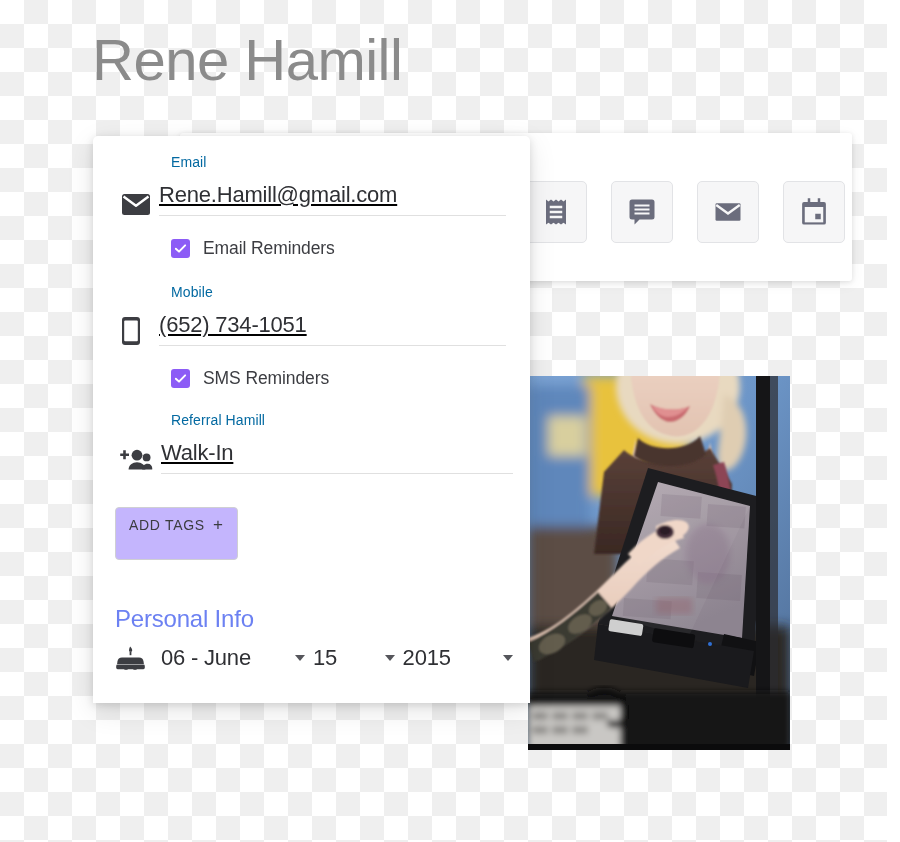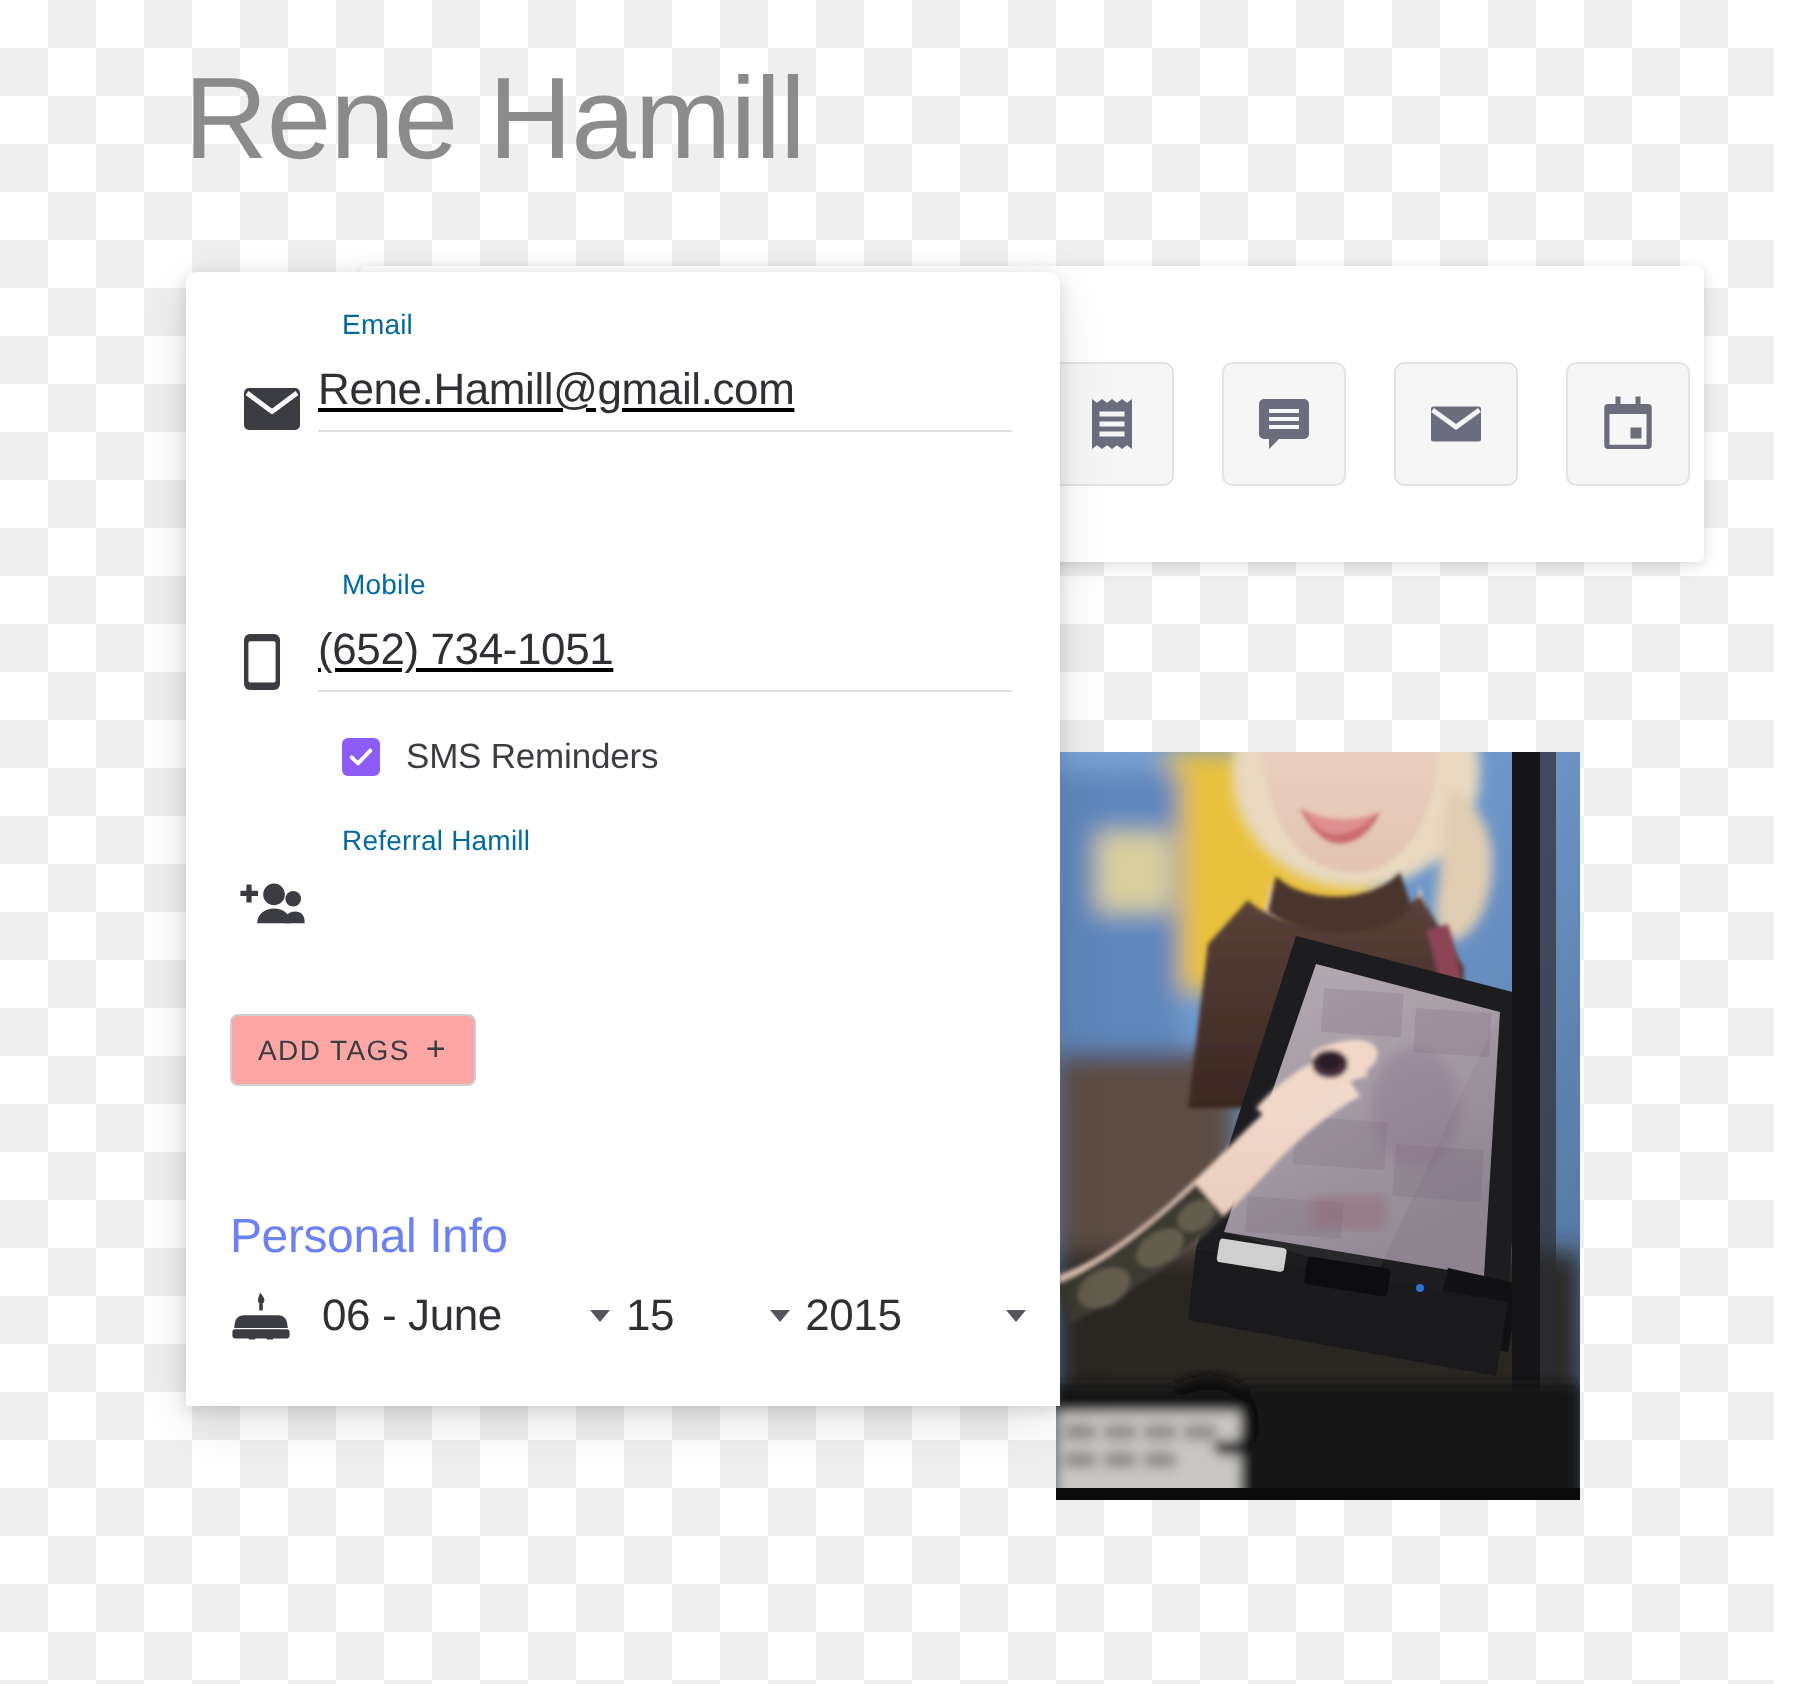--- a/index.html
+++ b/index.html
@@ -169,22 +169,22 @@
     cursor: pointer;
   }
 
   
   #add-tags-button {
     display: inline-flex;
     align-items: center;
     gap: 8px;
     border: 1px solid #cfcfd3;
     border-radius: 4px;
-    background: #fca5a5;
-    padding: 7px 13px 7px 13px;
+    background: #c4b5fd;
+    padding: 7px 13px 24px 13px;
     font-size: 14px;
     letter-spacing: 0.7px;
     color: #3b3c40;
     cursor: pointer;
   }
 
   
   .caret {
     width: 0; height: 0;
     border-left: 7px solid transparent;
@@ -402,20 +402,28 @@
           <div class="field-icon">
             <svg width="30" height="24" viewBox="0 0 30 24">
               <rect x="1" y="2" width="28" height="21" rx="2.5" fill="#3c3d42"></rect>
               <path d="M2.5 4.5 L15 13.8 L27.5 4.5" stroke="#ffffff" stroke-width="2.4" fill="none" stroke-linejoin="round"></path>
             </svg>
           </div>
           <div class="field-value-wrap">
             <span class="field-value">Rene.Hamill@gmail.com</span>
           </div>
         </div>
+        <div class="check-row" style="margin-top:22px; margin-left:50px;">
+          <span class="checkbox">
+            <svg width="13" height="13" viewBox="0 0 14 14">
+              <path d="M2 7.2 L5.4 10.4 L12 3.6" stroke="#ffffff" stroke-width="2.1" fill="none" stroke-linecap="round" stroke-linejoin="round"></path>
+            </svg>
+          </span>
+          <span class="check-label">Email Reminders</span>
+        </div>
       </div>
 
       <div class="field-block" style="left:28px; top:148px; width:385px;">
         <div class="field-label" style="margin-left:50px;">Mobile</div>
         <div class="field-row" style="margin-top:12px;">
           <div class="field-icon">
             <svg width="20" height="30" viewBox="0 0 20 30">
               <rect x="1" y="1" width="18" height="28" rx="3" fill="#3c3d42"></rect>
               <rect x="3.2" y="4.6" width="13.6" height="20.6" rx="1" fill="#ffffff"></rect>
             </svg>
@@ -441,20 +449,24 @@
             <svg width="38" height="26" viewBox="0 0 38 26">
               <g fill="#3c3d42">
                 <path d="M5.2 5.4h3V2.2h2.6v3.2h3.2V8h-3.2v3.2H8.2V8h-3z"></path>
                 <circle cx="22" cy="7.2" r="5.4"></circle>
                 <path d="M13.6 21.6c0-4.6 3.9-7.4 8.4-7.4s8.4 2.8 8.4 7.4z"></path>
                 <circle cx="31.6" cy="9.4" r="3.9"></circle>
                 <path d="M27.2 21.6c0-3.6 2.1-5.9 5.4-5.9 3 0 4.7 2 4.7 5.1l-.1.8z"></path>
               </g>
             </svg>
           </div>
+          <div class="field-value-wrap" style="margin-right:0;">
+            <span class="field-value">Walk-In</span>
+
+          </div>
         </div>
       </div>
 
       <div class="field-block" style="left:22px; top:350px; width:398px;">
         <div style="margin-top:21px;">
           <span id="add-tags-button">
             <span>ADD TAGS</span>
             <span style="font-size:17px;">+</span>
           </span>
         </div>

